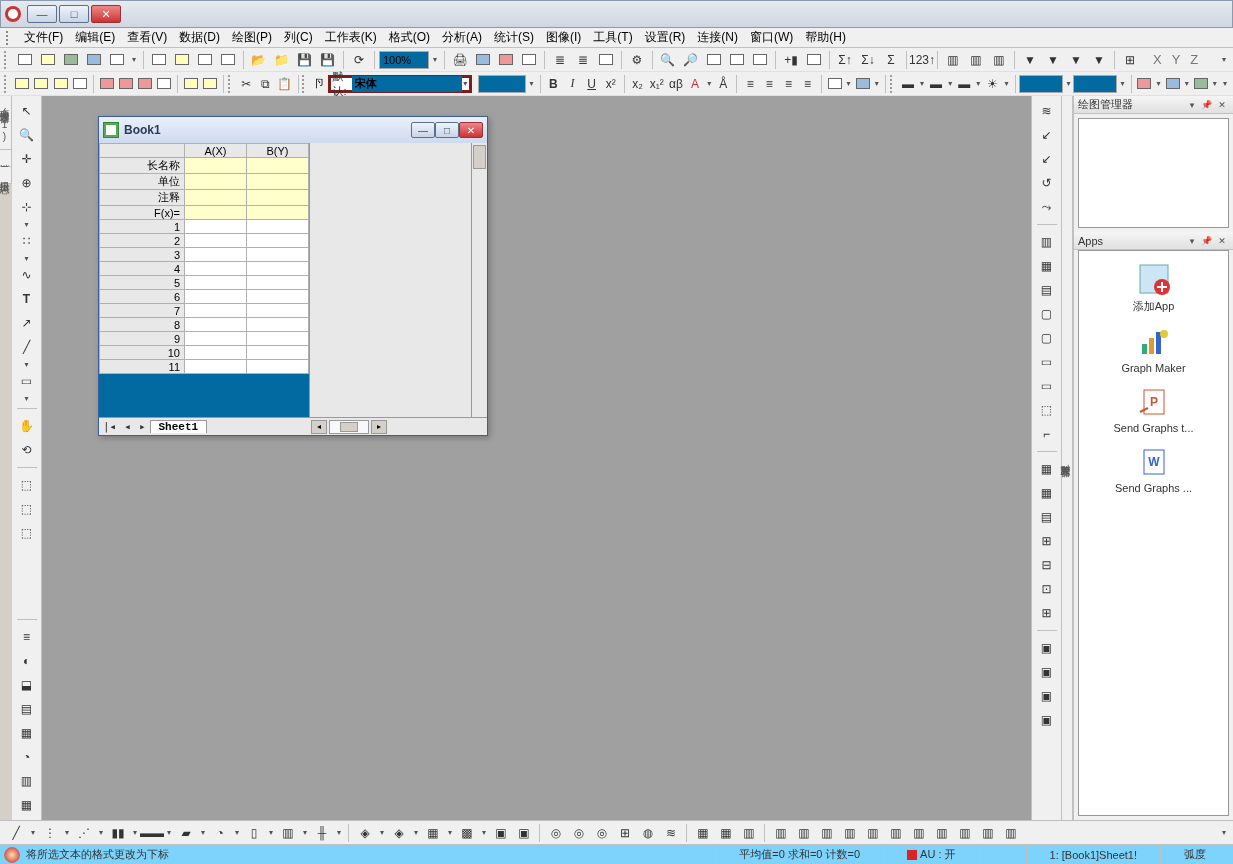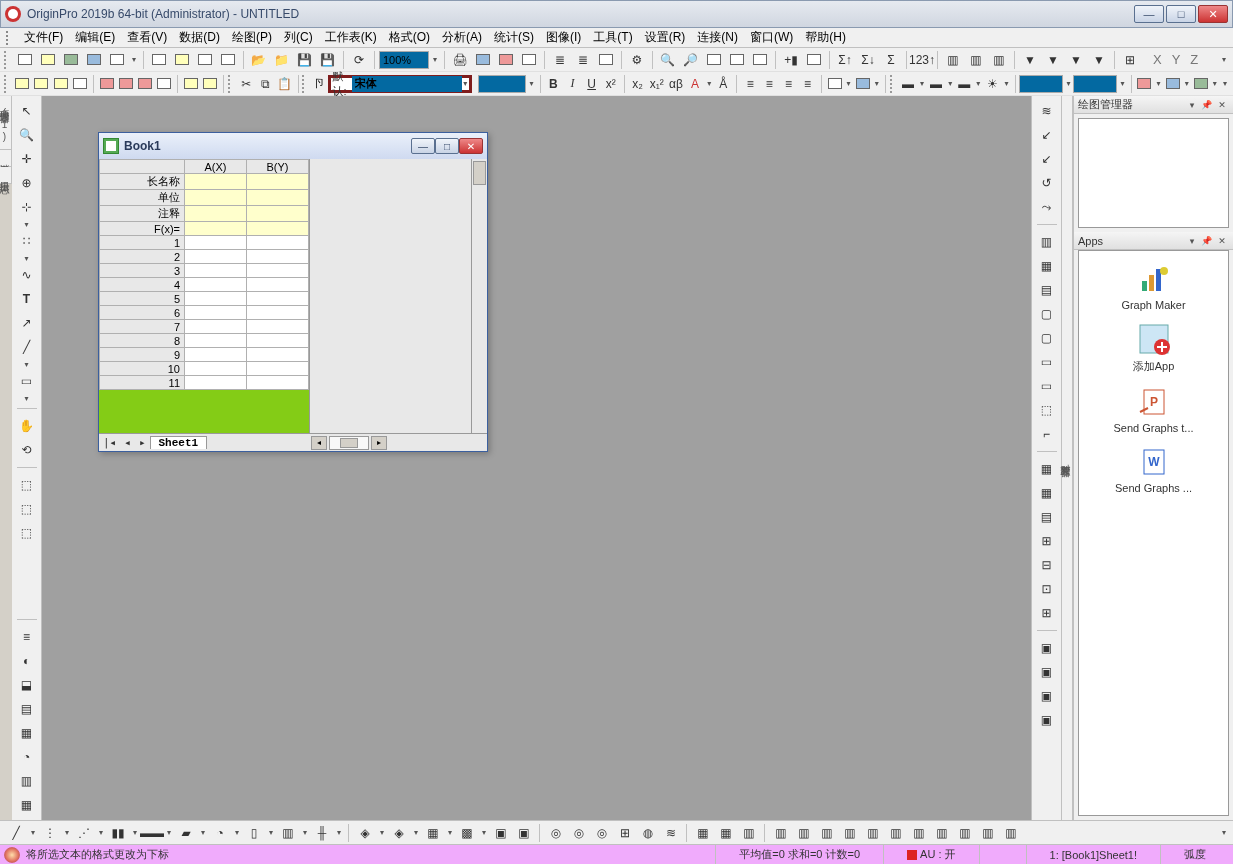--- a/index.html
+++ b/index.html
@@ -52,21 +52,21 @@
 .panel-header .title { flex:1; }
 .panel-header .phbtn { width:14px;height:14px;font-size:9px;color:#555;display:inline-flex;align-items:center;justify-content:center;cursor:pointer;margin-left:1px; }
 .plot-mgr-body { height:110px;background:#fff;border:1px solid #999;margin:4px; }
 
 .apps-body { flex:1;background:#fff;border:1px solid #999;margin:0 4px 4px;overflow-y:auto;padding:6px 0;}
 .app-cell { display:flex;flex-direction:column;align-items:center;padding:6px 4px;font-size:11px;color:#333;text-align:center;cursor:pointer; }
 .app-cell .aicon { width:32px;height:32px;margin-bottom:4px;display:flex;align-items:center;justify-content:center; }
 .app-cell.disabled { color:#aaa; }
 
 
-.book-win { position:absolute;left:56px;top:36px;width:390px;height:320px;border:1px solid #3b5f9e;background:#84cc16;box-shadow:2px 2px 6px rgba(0,0,0,0.25);}
+.book-win { position:absolute;left:56px;top:20px;width:390px;height:320px;border:1px solid #3b5f9e;background:#0369a1;box-shadow:2px 2px 6px rgba(0,0,0,0.25);}
 .book-title { height:26px;background:linear-gradient(#eaf0fa,#cfdaf0);display:flex;align-items:center;padding:0 4px; }
 .book-title .bicon { width:16px;height:16px;background:#5a5;border:1px solid #383;margin-right:5px;position:relative; }
 .book-title .bicon::before{content:"";position:absolute;inset:2px;background:#fff;}
 .book-title .btxt { flex:1;color:#2a3a5a;font-weight:bold;font-size:12px; }
 .book-title .win-btn { width:24px;height:16px;font-size:10px; }
 .book-body { display:flex;height:calc(100% - 26px - 18px); }
 .sheet { border-collapse:collapse;font-size:11px;background:#fff; }
 .sheet th,.sheet td { border:1px solid #b0b0b0;height:14px;padding:0 2px;text-align:center; }
 .sheet .rowhdr { background:#e8e8e8;width:85px;text-align:right;padding-right:4px;font-weight:normal; }
 .sheet .colhdr { background:#e8e8e8;width:62px;font-weight:normal; }
@@ -83,39 +83,38 @@
 .hscroll { flex:1;display:flex;align-items:center;justify-content:center;gap:2px; }
 .hscroll .hbtn { width:16px;height:14px;background:#d4d0c8;border:1px solid #999;font-size:8px;display:flex;align-items:center;justify-content:center; }
 .hscroll .htrack { flex:0 0 40px;height:14px;background:#f8f8f8;border:1px solid #999;position:relative; }
 .hscroll .htrack .hthumb{position:absolute;left:10px;top:1px;bottom:1px;width:18px;background:#d4d0c8;border:1px solid #999;}
 
 
 .bottom-tools { height:24px;background:#f0f0f0;border-top:1px solid #c0c0c0;display:flex;align-items:center;padding:0 4px;gap:1px; }
 .bottom-tools .tb-btn{width:22px;height:20px;}
 
 
-.statusbar { height:20px;background:#f0abfc;border-top:1px solid #c0c0c0;display:flex;align-items:center;font-size:11px;color:#333;padding:0 4px; }
+.statusbar { height:20px;background:#7dd3fc;border-top:1px solid #c0c0c0;display:flex;align-items:center;font-size:11px;color:#333;padding:0 4px; }
 .statusbar .sicon{width:16px;height:16px;border:1px solid #c66;border-radius:50%;background:radial-gradient(#fda,#c33);margin-right:6px;}
 .statusbar .smsg{flex:1;}
 .statusbar .scell{border-left:1px solid #c0c0c0;padding:0 23px;height:100%;display:flex;align-items:center;}
 .statusbar .flag{display:inline-block;width:10px;height:10px;background:#d22;margin-right:3px;}
 
 
 .mbox{width:14px;height:11px;border:1px solid #666;background:#fff;position:relative;display:inline-block;}
 .mbox.y{background:#ffb;}
 .mbox.g{background:#9b9;}
 .mbox.b{background:#9bd;}
 .mbox.r{background:#e99;}
 </style>
 </head>
 <body>
 
 <div class="titlebar">
   <span class="app-icon"></span>
-  <span class="title-text">OriginPro 2019b 64-bit (Administrator) - UNTITLED</span>
   <div class="win-btns">
     <div class="win-btn">—</div>
     <div class="win-btn">□</div>
     <div class="win-btn close">✕</div>
   </div>
 </div>
 
 <div class="menubar">
   <span class="grip"></span>
   <span class="menu-item">文件(F)</span>
@@ -560,37 +559,37 @@
     <div class="panel-header">
       <span class="title">Apps</span>
       <span class="phbtn">▾</span>
       <span class="phbtn">📌</span>
       <span class="phbtn">✕</span>
     </div>
     <div class="apps-body">
       <div class="app-cell">
         <div class="aicon">
             <svg width="32" height="32">
+              <rect x="2" y="2" width="28" height="28" fill="#cde6f5" stroke="#6aa"></rect>
+              <circle cx="24" cy="24" r="8" fill="#d33"></circle>
+              <path d="M24 19v10M19 24h10" stroke="#fff" stroke-width="2"></path>
+            </svg>
+          </div>
+        <span>添加App</span>
+      </div>
+      <div class="app-cell">
+        <div class="aicon">
+            <svg width="32" height="32">
               <rect x="4" y="18" width="5" height="10" fill="#3a7"></rect>
               <rect x="11" y="12" width="5" height="16" fill="#d93"></rect>
               <rect x="18" y="6" width="5" height="22" fill="#36c"></rect>
               <circle cx="26" cy="8" r="4" fill="#dc3"></circle>
             </svg>
           </div>
         <span>Graph Maker</span>
-      </div>
-      <div class="app-cell">
-        <div class="aicon">
-            <svg width="32" height="32">
-              <rect x="2" y="2" width="28" height="28" fill="#cde6f5" stroke="#6aa"></rect>
-              <circle cx="24" cy="24" r="8" fill="#d33"></circle>
-              <path d="M24 19v10M19 24h10" stroke="#fff" stroke-width="2"></path>
-            </svg>
-          </div>
-        <span>添加App</span>
       </div>
       <div class="app-cell">
         <div class="aicon">
             <svg width="32" height="32">
               <rect x="6" y="4" width="20" height="24" fill="#fff" stroke="#c53"></rect>
               <text x="16" y="20" font-size="12" fill="#c53" text-anchor="middle" font-weight="bold">P</text>
               <path d="M2 26 L10 22" stroke="#c53" stroke-width="2" marker-end=""></path>
             </svg>
           </div>
         <span>Send Graphs t...</span>

